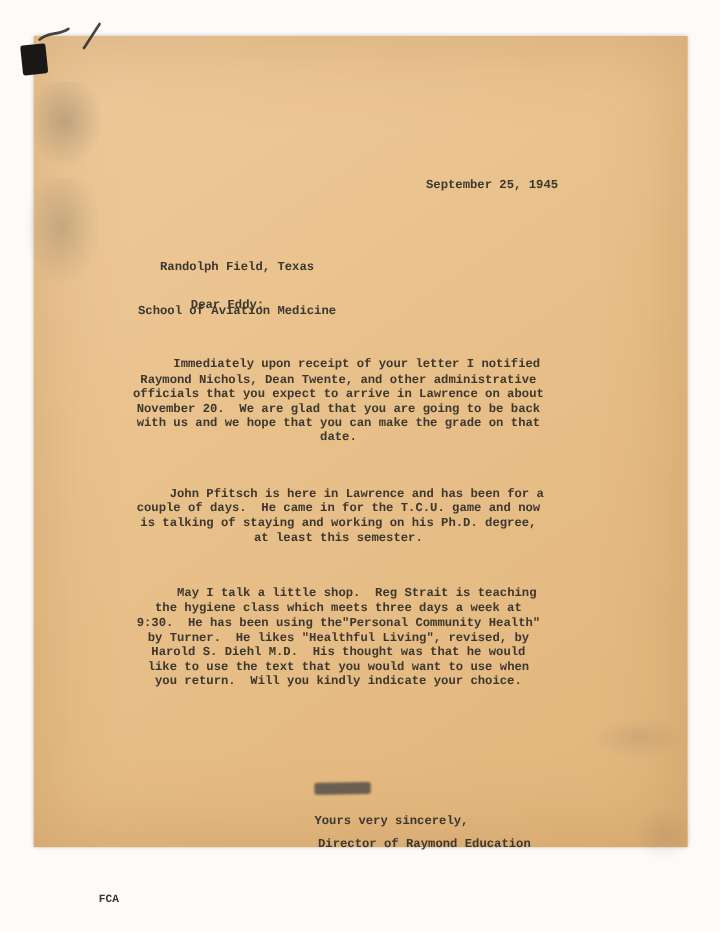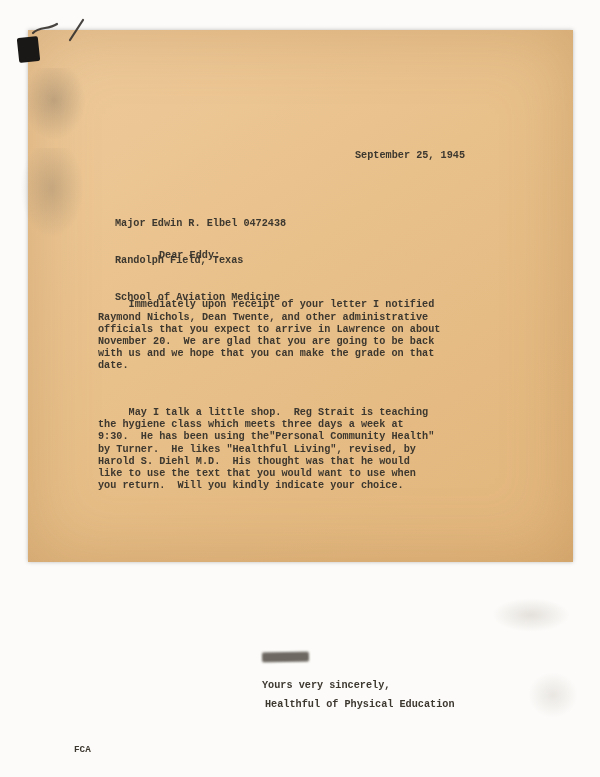--- a/index.html
+++ b/index.html
@@ -9,23 +9,24 @@
     overflow: hidden;
   }
   .scan {
     position: relative;
     width: 600px; height: 777px;
     background: #fcfbf9;
   }
   .paper {
     position: absolute;
     left: 28px; top: 30px;
-    width: 545px; height: 532px;
+    width: 545px; height: 676px;
     background: linear-gradient(145deg, #efcb9c 0%, #e8c08a 45%, #e2b67c 100%);
     box-shadow: inset 0 0 70px rgba(150, 100, 45, 0.28), 0 0 4px rgba(0,0,0,0.25);
+    text-align: center;
   }
   .type {
     position: absolute;
     font-family: "Liberation Mono", "DejaVu Sans Mono", monospace;
     font-size: 10.2px;
     line-height: 12.2px;
     font-weight: bold;
     color: #3c372f;
     white-space: pre-wrap;
   }
@@ -83,48 +84,51 @@
 </head>
 <body>
 
 <div class="scan">
 
   <div class="paper">
 
     <div class="type date">September 25, 1945</div>
 
     <div class="type address">
-      <div>Major Edwin R. Elbel 0472438</div>
       <div>Randolph Field, Texas</div>
       <div>School of Aviation Medicine</div>
     </div>
 
     <div class="type salutation">Dear Eddy:</div>
 
     <div class="type body-text">
       <div class="para">     Immediately upon receipt of your letter I notified
 Raymond Nichols, Dean Twente, and other administrative
 officials that you expect to arrive in Lawrence on about
 November 20.  We are glad that you are going to be back
 with us and we hope that you can make the grade on that
 date.</div>
+      <div class="para">     John Pfitsch is here in Lawrence and has been for a
+couple of days.  He came in for the T.C.U. game and now
+is talking of staying and working on his Ph.D. degree,
+at least this semester.</div>
       <div class="para">     May I talk a little shop.  Reg Strait is teaching
 the hygiene class which meets three days a week at
 9:30.  He has been using the"Personal Community Health"
 by Turner.  He likes "Healthful Living", revised, by
 Harold S. Diehl M.D.  His thought was that he would
 like to use the text that you would want to use when
 you return.  Will you kindly indicate your choice.</div>
     </div>
 
     <div class="type closing">Yours very sincerely,</div>
 
     <div class="obliterated"></div>
 
-    <div class="type sig-title">Healthful of Physical Education</div>
+    <div class="type sig-title">Director of Raymond Education</div>
 
     <div class="type initials">
       <div>FCA</div>
       <div>FHA:LM</div>
     </div>
 
   </div>
 
   <div class="black-tab"></div>
 

